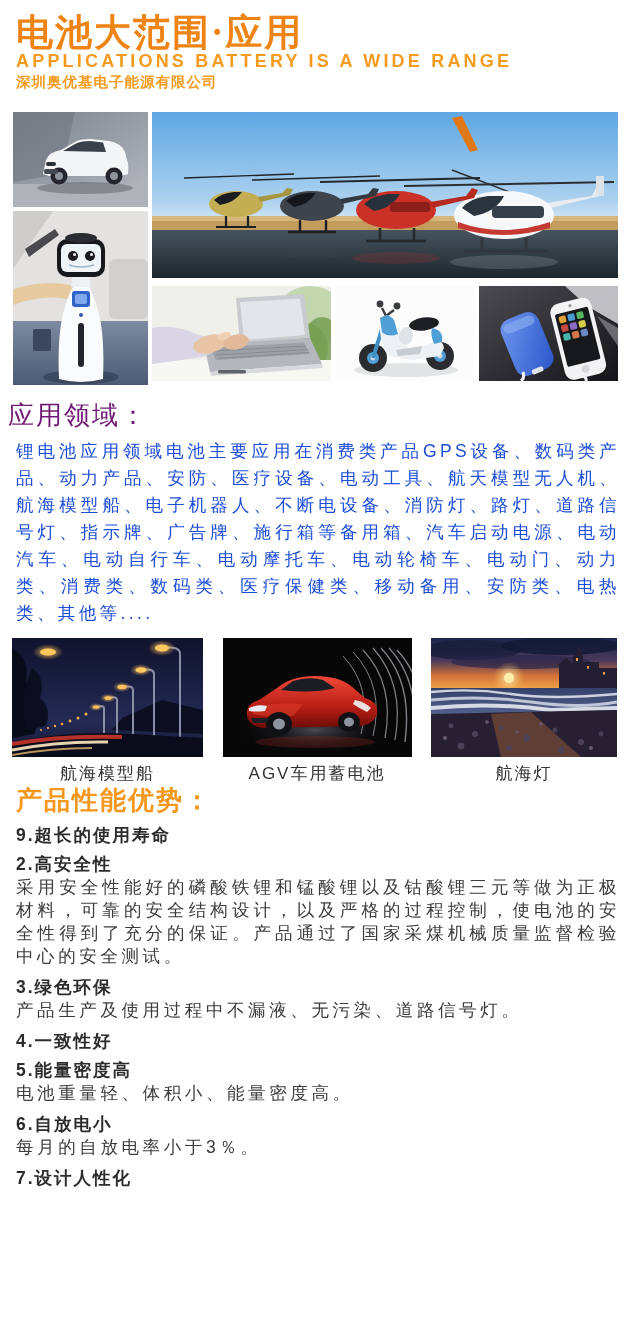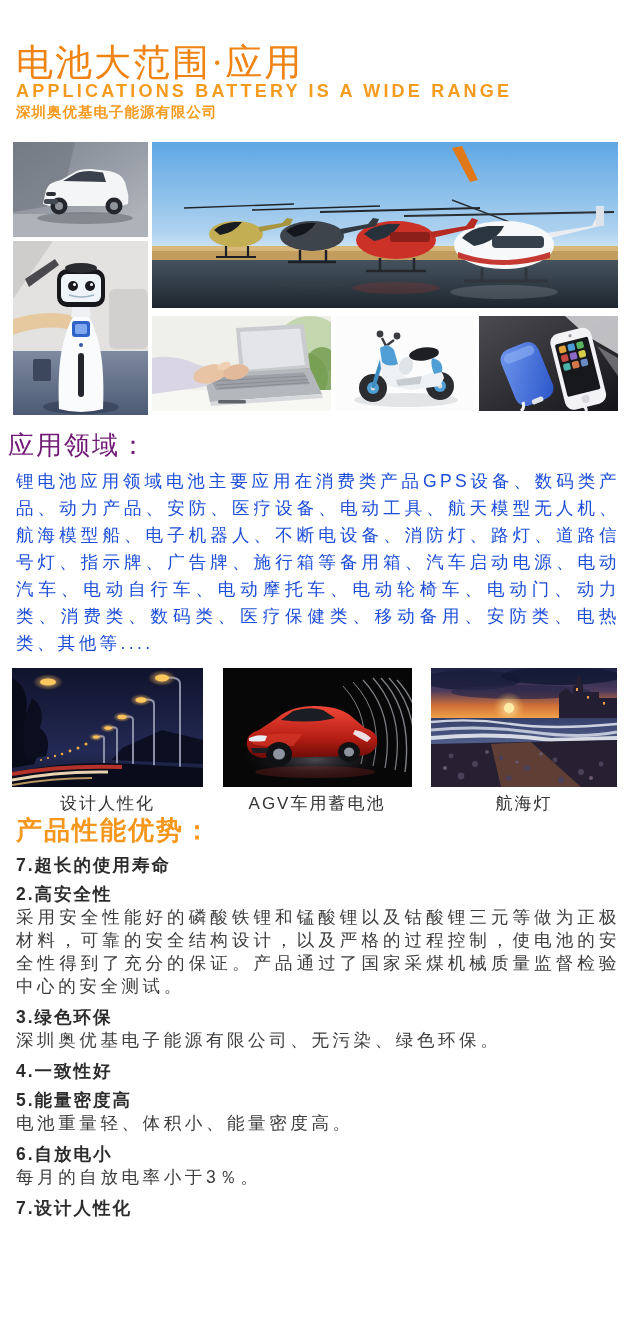--- a/index.html
+++ b/index.html
@@ -6,22 +6,22 @@
   html,body { background:#ffffff; }
   .page {
     position:relative; width:635px; height:1317px; margin:0 auto;
     background:#ffffff; overflow:hidden;
     font-family:"Liberation Sans", sans-serif; color:#3a3a3a;
   }
   
   .header { padding:13px 16px 0 16px; }
   .title {
     font-family:"Liberation Serif", serif;
-    font-size:37px; font-weight:normal; color:#ef8415;
-    letter-spacing:2px; line-height:40px;margin-top:30px;
+    font-size:37px; font-weight:bold; color:#ef8415;
+    letter-spacing:2px; line-height:40px;
   }
   .subtitle {
     font-size:18px; font-weight:bold; color:#f59b20;
     letter-spacing:3.2px; line-height:16px;
   }
   .company {
     margin-top:5px; font-size:14.5px; color:#f59b20;
     letter-spacing:1px; line-height:17px;font-weight:bold;
   }
   
@@ -363,21 +363,21 @@
               <circle cx="43" cy="88" r="1.2"></circle>
               <circle cx="36" cy="90" r="1.1"></circle>
               <circle cx="29" cy="92" r="1"></circle>
           </g>
           <path d="M0,104 Q60,92 120,96 L191,100 L191,119 L0,119 Z" fill="#0a0c1c"></path>
           <path d="M0,106 Q50,97 110,99" stroke="#d23a2c" stroke-width="4" fill="none" opacity="0.85"></path>
           <path d="M0,112 Q46,103 96,104" stroke="#ffe9c0" stroke-width="3" fill="none" opacity="0.9"></path>
           <path d="M0,117 Q40,110 80,110" stroke="#ffd27a" stroke-width="2" fill="none" opacity="0.7"></path>
         </svg>
       </div>
-      <figcaption>设计人性化</figcaption>
+      <figcaption>航海模型船</figcaption>
     </figure>
 
     <figure>
       <div class="pimg pimg-redcar">
         <svg viewBox="0 0 189 119" preserveAspectRatio="none">
           <defs>
             <linearGradient id="redbody" x1="0" y1="0" x2="0" y2="1">
               <stop offset="0" stop-color="#f04838"></stop>
                 <stop offset="0.6" stop-color="#b81e14"></stop>
                 <stop offset="1" stop-color="#6e0c08"></stop>
@@ -480,29 +480,29 @@
         </svg>
       </div>
       <figcaption>航海灯</figcaption>
     </figure>
   </div>
 
   <div class="advantages">
     <div class="adv-heading">产品性能优势：</div>
 
     <div class="adv-item">
-      <div class="adv-title">7.超长的使用寿命</div>
+      <div class="adv-title">9.超长的使用寿命</div>
     </div>
     <div class="adv-item">
       <div class="adv-title">2.高安全性</div>
       <p class="adv-body">采用安全性能好的磷酸铁锂和锰酸锂以及钴酸锂三元等做为正极材料，可靠的安全结构设计，以及严格的过程控制，使电池的安全性得到了充分的保证。产品通过了国家采煤机械质量监督检验中心的安全测试。</p>
     </div>
     <div class="adv-item">
       <div class="adv-title">3.绿色环保</div>
-      <p class="adv-body">深圳奥优基电子能源有限公司、无污染、绿色环保。</p>
+      <p class="adv-body">产品生产及使用过程中不漏液、无污染、道路信号灯。</p>
     </div>
     <div class="adv-item">
       <div class="adv-title">4.一致性好</div>
     </div>
     <div class="adv-item">
       <div class="adv-title">5.能量密度高</div>
       <p class="adv-body">电池重量轻、体积小、能量密度高。</p>
     </div>
     <div class="adv-item">
       <div class="adv-title">6.自放电小</div>

